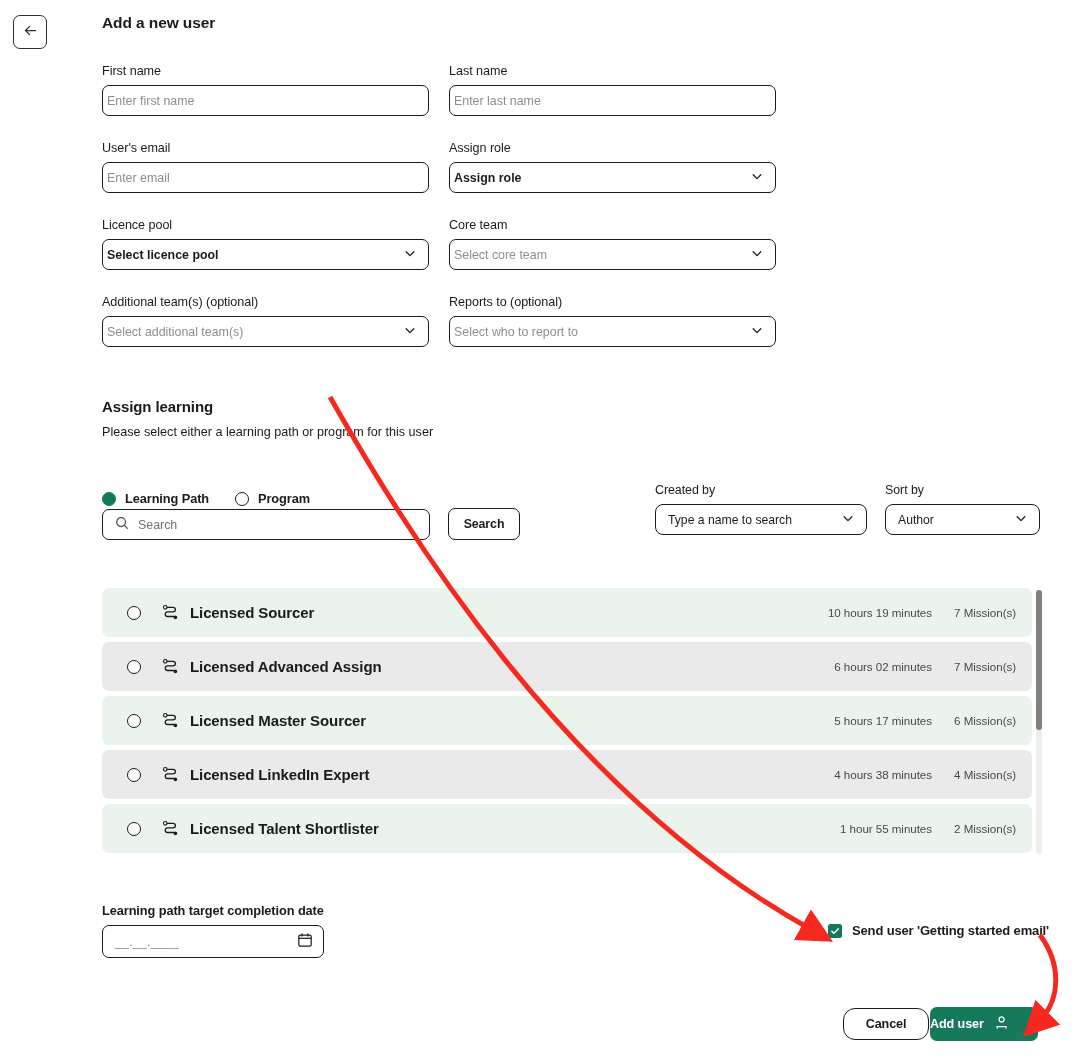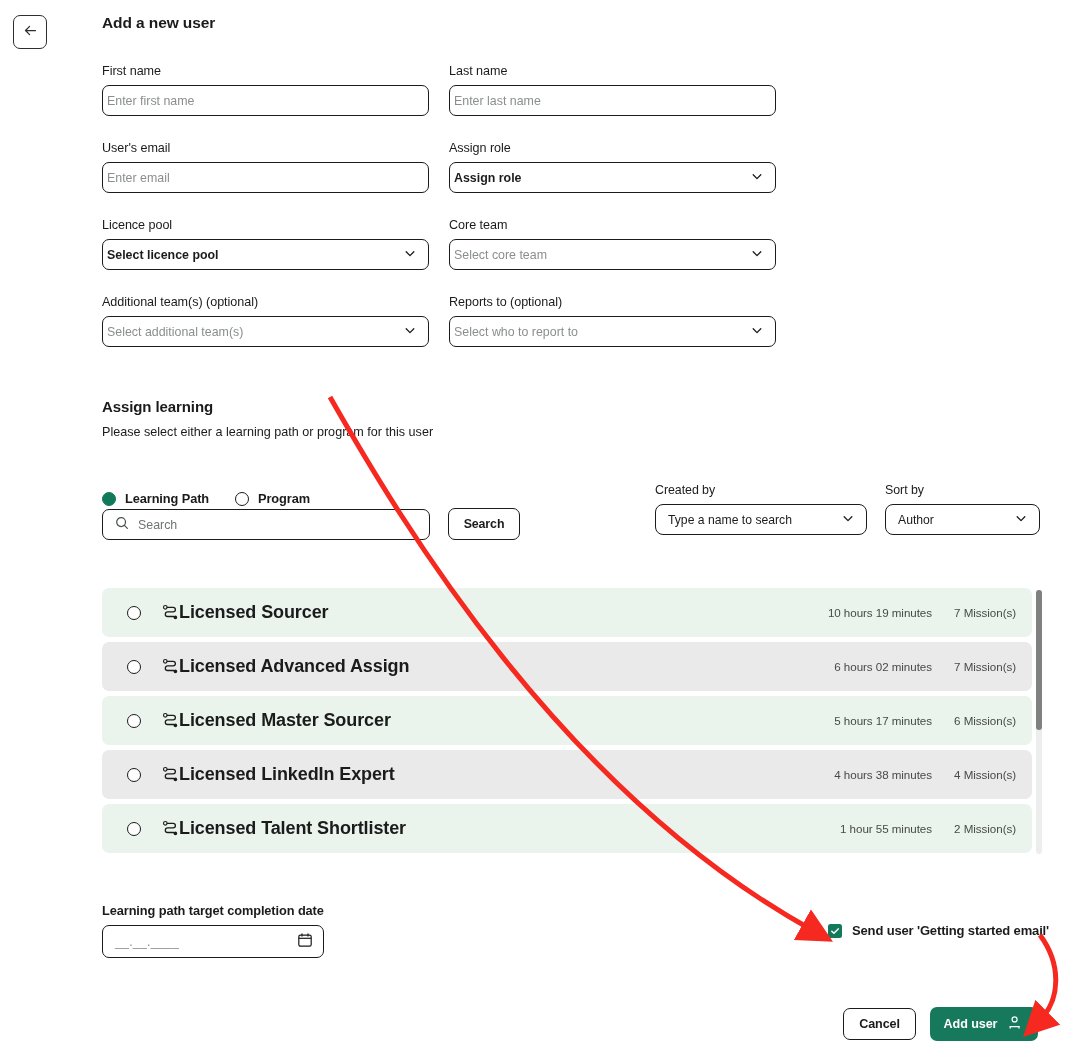--- a/index.html
+++ b/index.html
@@ -105,21 +105,21 @@
   }
   .lrow.green { background: #eaf3ec; }
   .lrow.grey  { background: #e9eae9; }
   .lrow .rad {
     width: 14px; height: 14px; border-radius: 50%;
     border: 1.4px solid #1b1b1b; background: #fff; flex: none;
     margin-left: 11px; cursor: pointer;
   }
   .lrow .pathicon { margin-left: 21px; flex: none; display: flex; align-items: center; }
   .lrow .lname {
-    font-size: 18px; font-weight: 700;
+    margin-left: 11px; font-size: 15px; font-weight: 700;
     letter-spacing: -0.1px; color: #1b1b1b;
   }
   .lrow .spacer { flex: 1; }
   .lrow .ldur {
     font-size: 11.6px; color: #474b48; text-align: right;
     width: 130px; letter-spacing: -0.05px;
   }
   .lrow .lmis {
     font-size: 11.6px; color: #474b48; text-align: right;
     width: 84px; letter-spacing: -0.05px;
@@ -155,32 +155,32 @@
     width: 14px; height: 14px; border-radius: 2.5px;
     background: #12795a; flex: none;
     display: flex; align-items: center; justify-content: center;
     cursor: pointer;
   }
   .cbrow .cl { font-size: 13px; font-weight: 700; letter-spacing: -0.15px; text-align: center; }
 
   
   .btn-cancel {
     position: absolute; left: 843px; top: 1008px;
-    width: 73px; height: 32px;
-    border: 1.3px solid #1b1b1b; border-radius: 7px; background: #fff;
+    width: 86px; height: 32px;
+    border: 1.3px solid #1b1b1b; border-radius: 12px; background: #fff;
     font-size: 12.6px; font-weight: 700; color: #1b1b1b; cursor: pointer;
     display: flex; align-items: center; justify-content: center;
     letter-spacing: -0.1px;
   }
   .btn-add {
     position: absolute; left: 930px; top: 1007px;
     width: 108px; height: 34px;
     border: none; border-radius: 7px; background: #17795b;
     color: #fff; font-size: 12.6px; font-weight: 700; cursor: pointer;
-    display: flex; align-items: center; justify-content: center; gap: 10px;
+    display: flex; align-items: center; gap: 10px;
     letter-spacing: -0.1px;
   }
 
   
   .anno { position: absolute; left: 0; top: 0; width: 1088px; height: 1056px; pointer-events: none; }
 </style>
 </head>
 <body>
 
 <div class="page">

